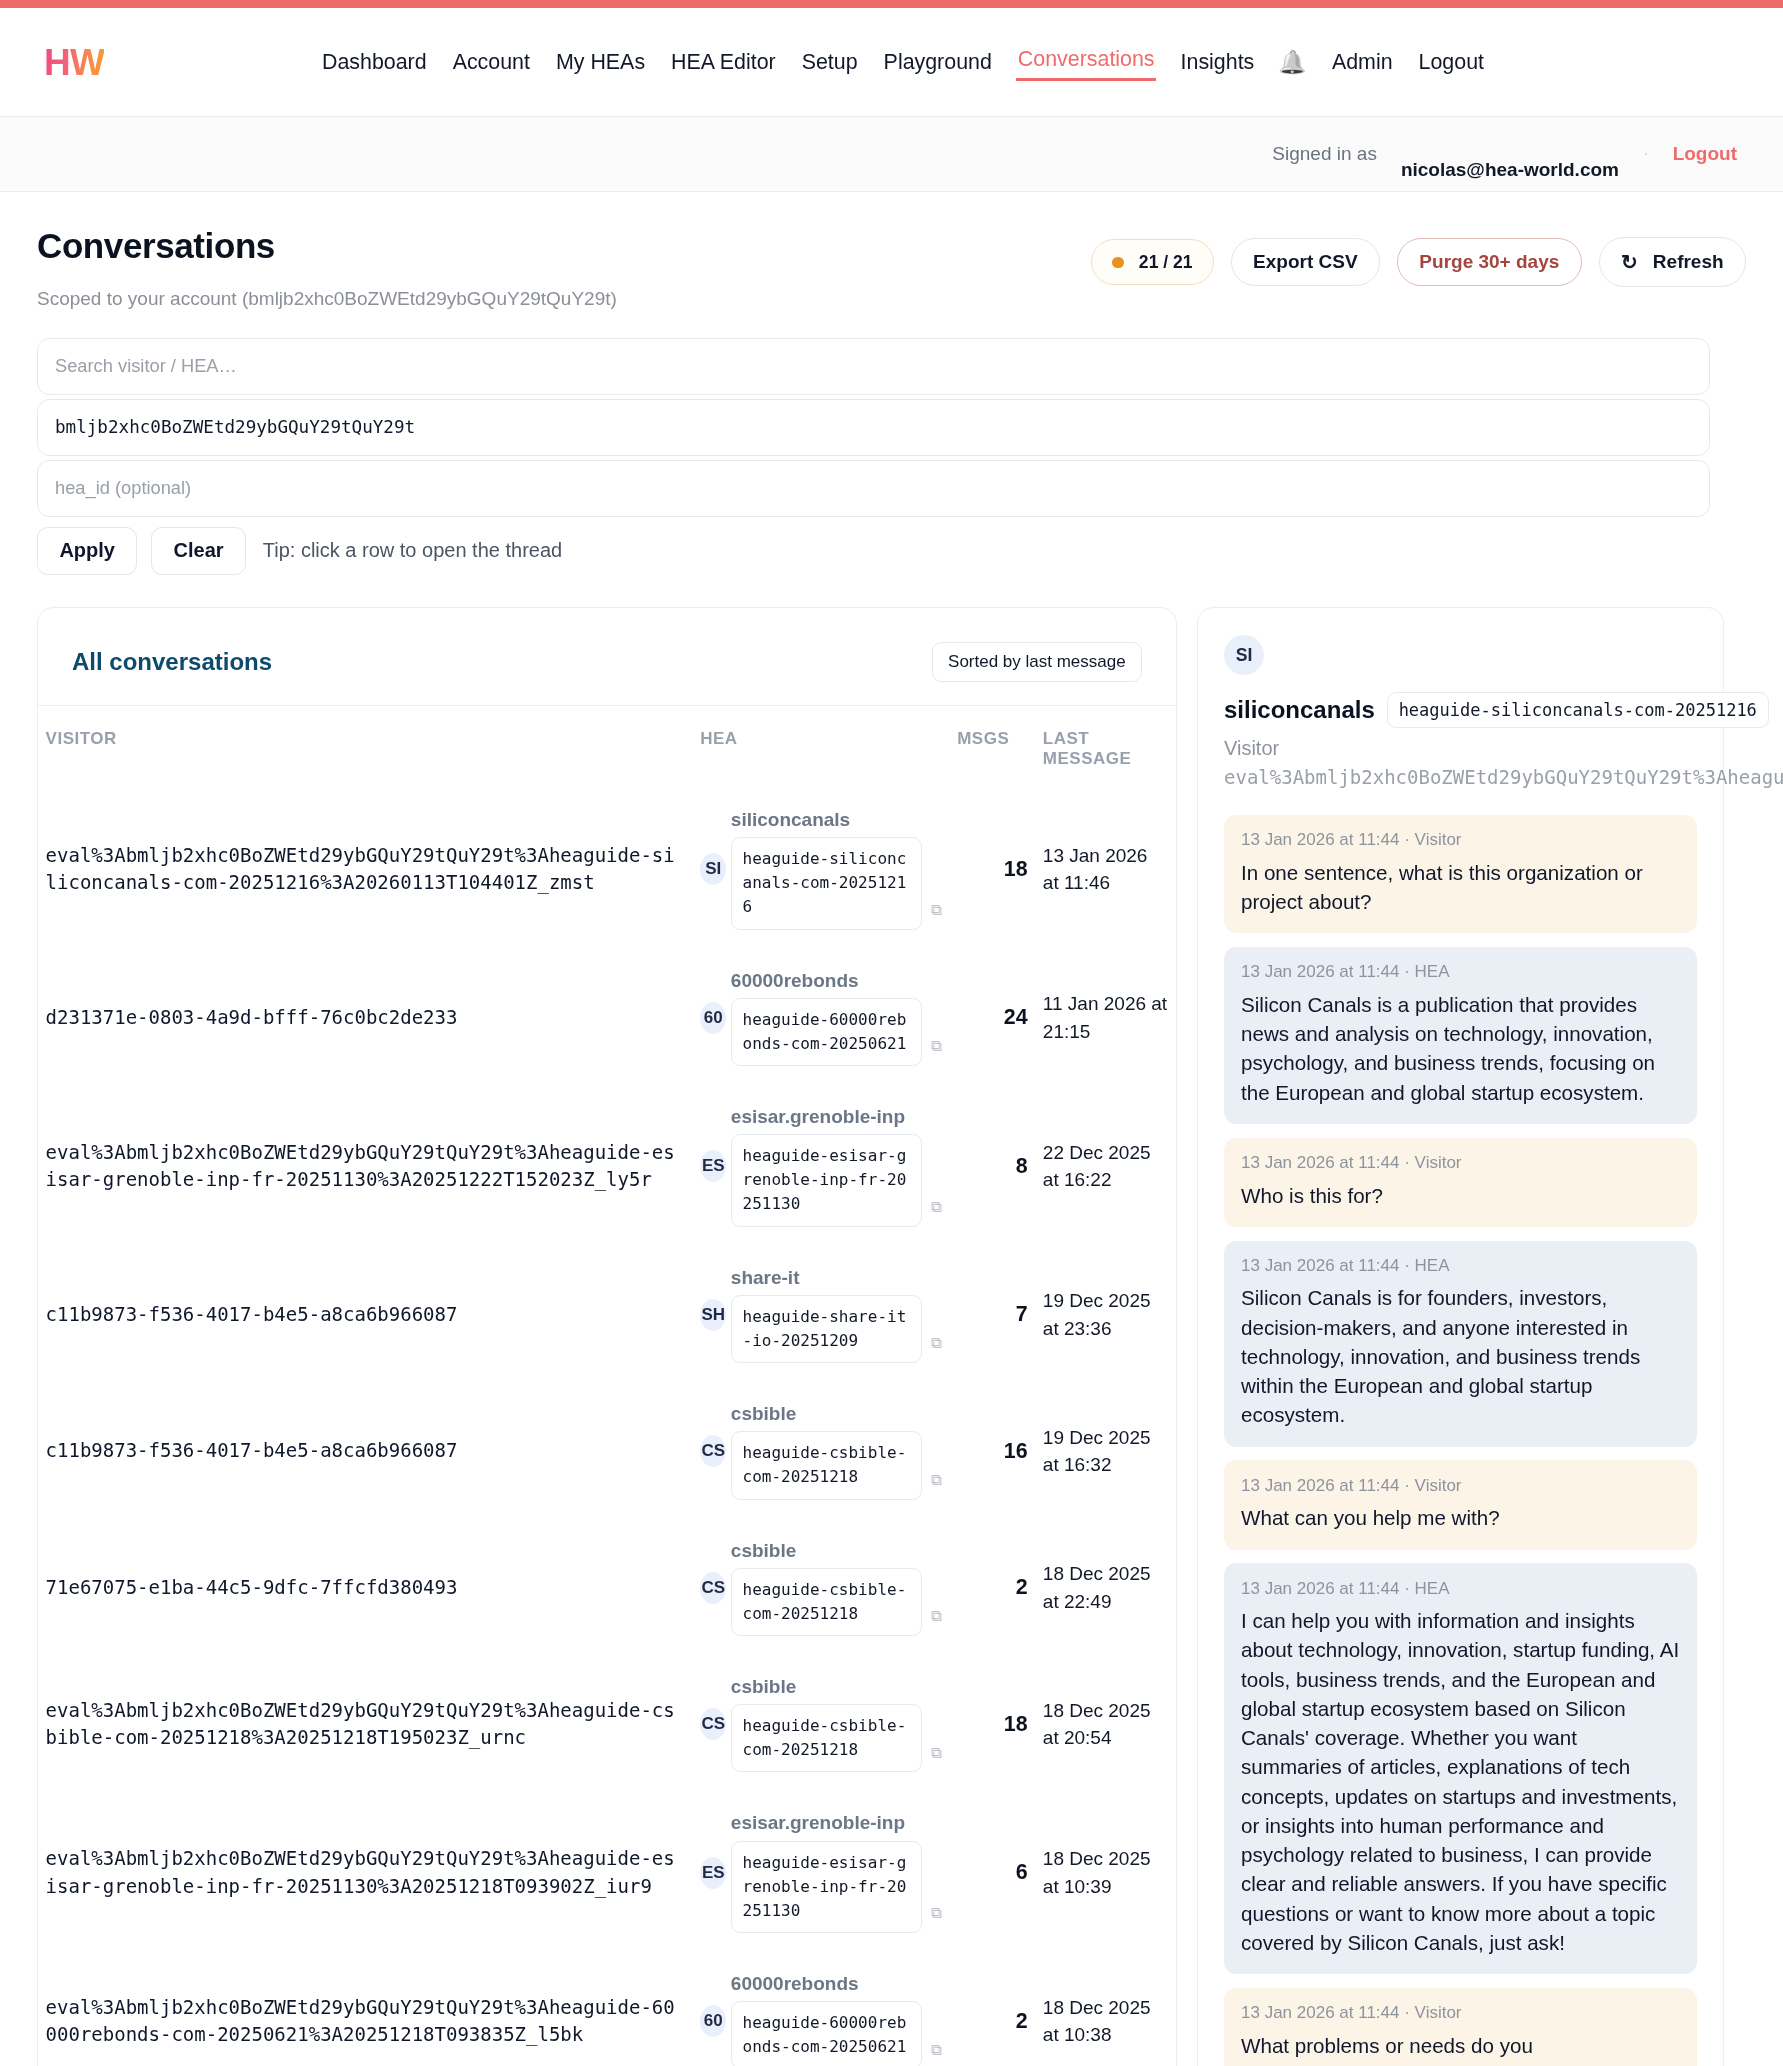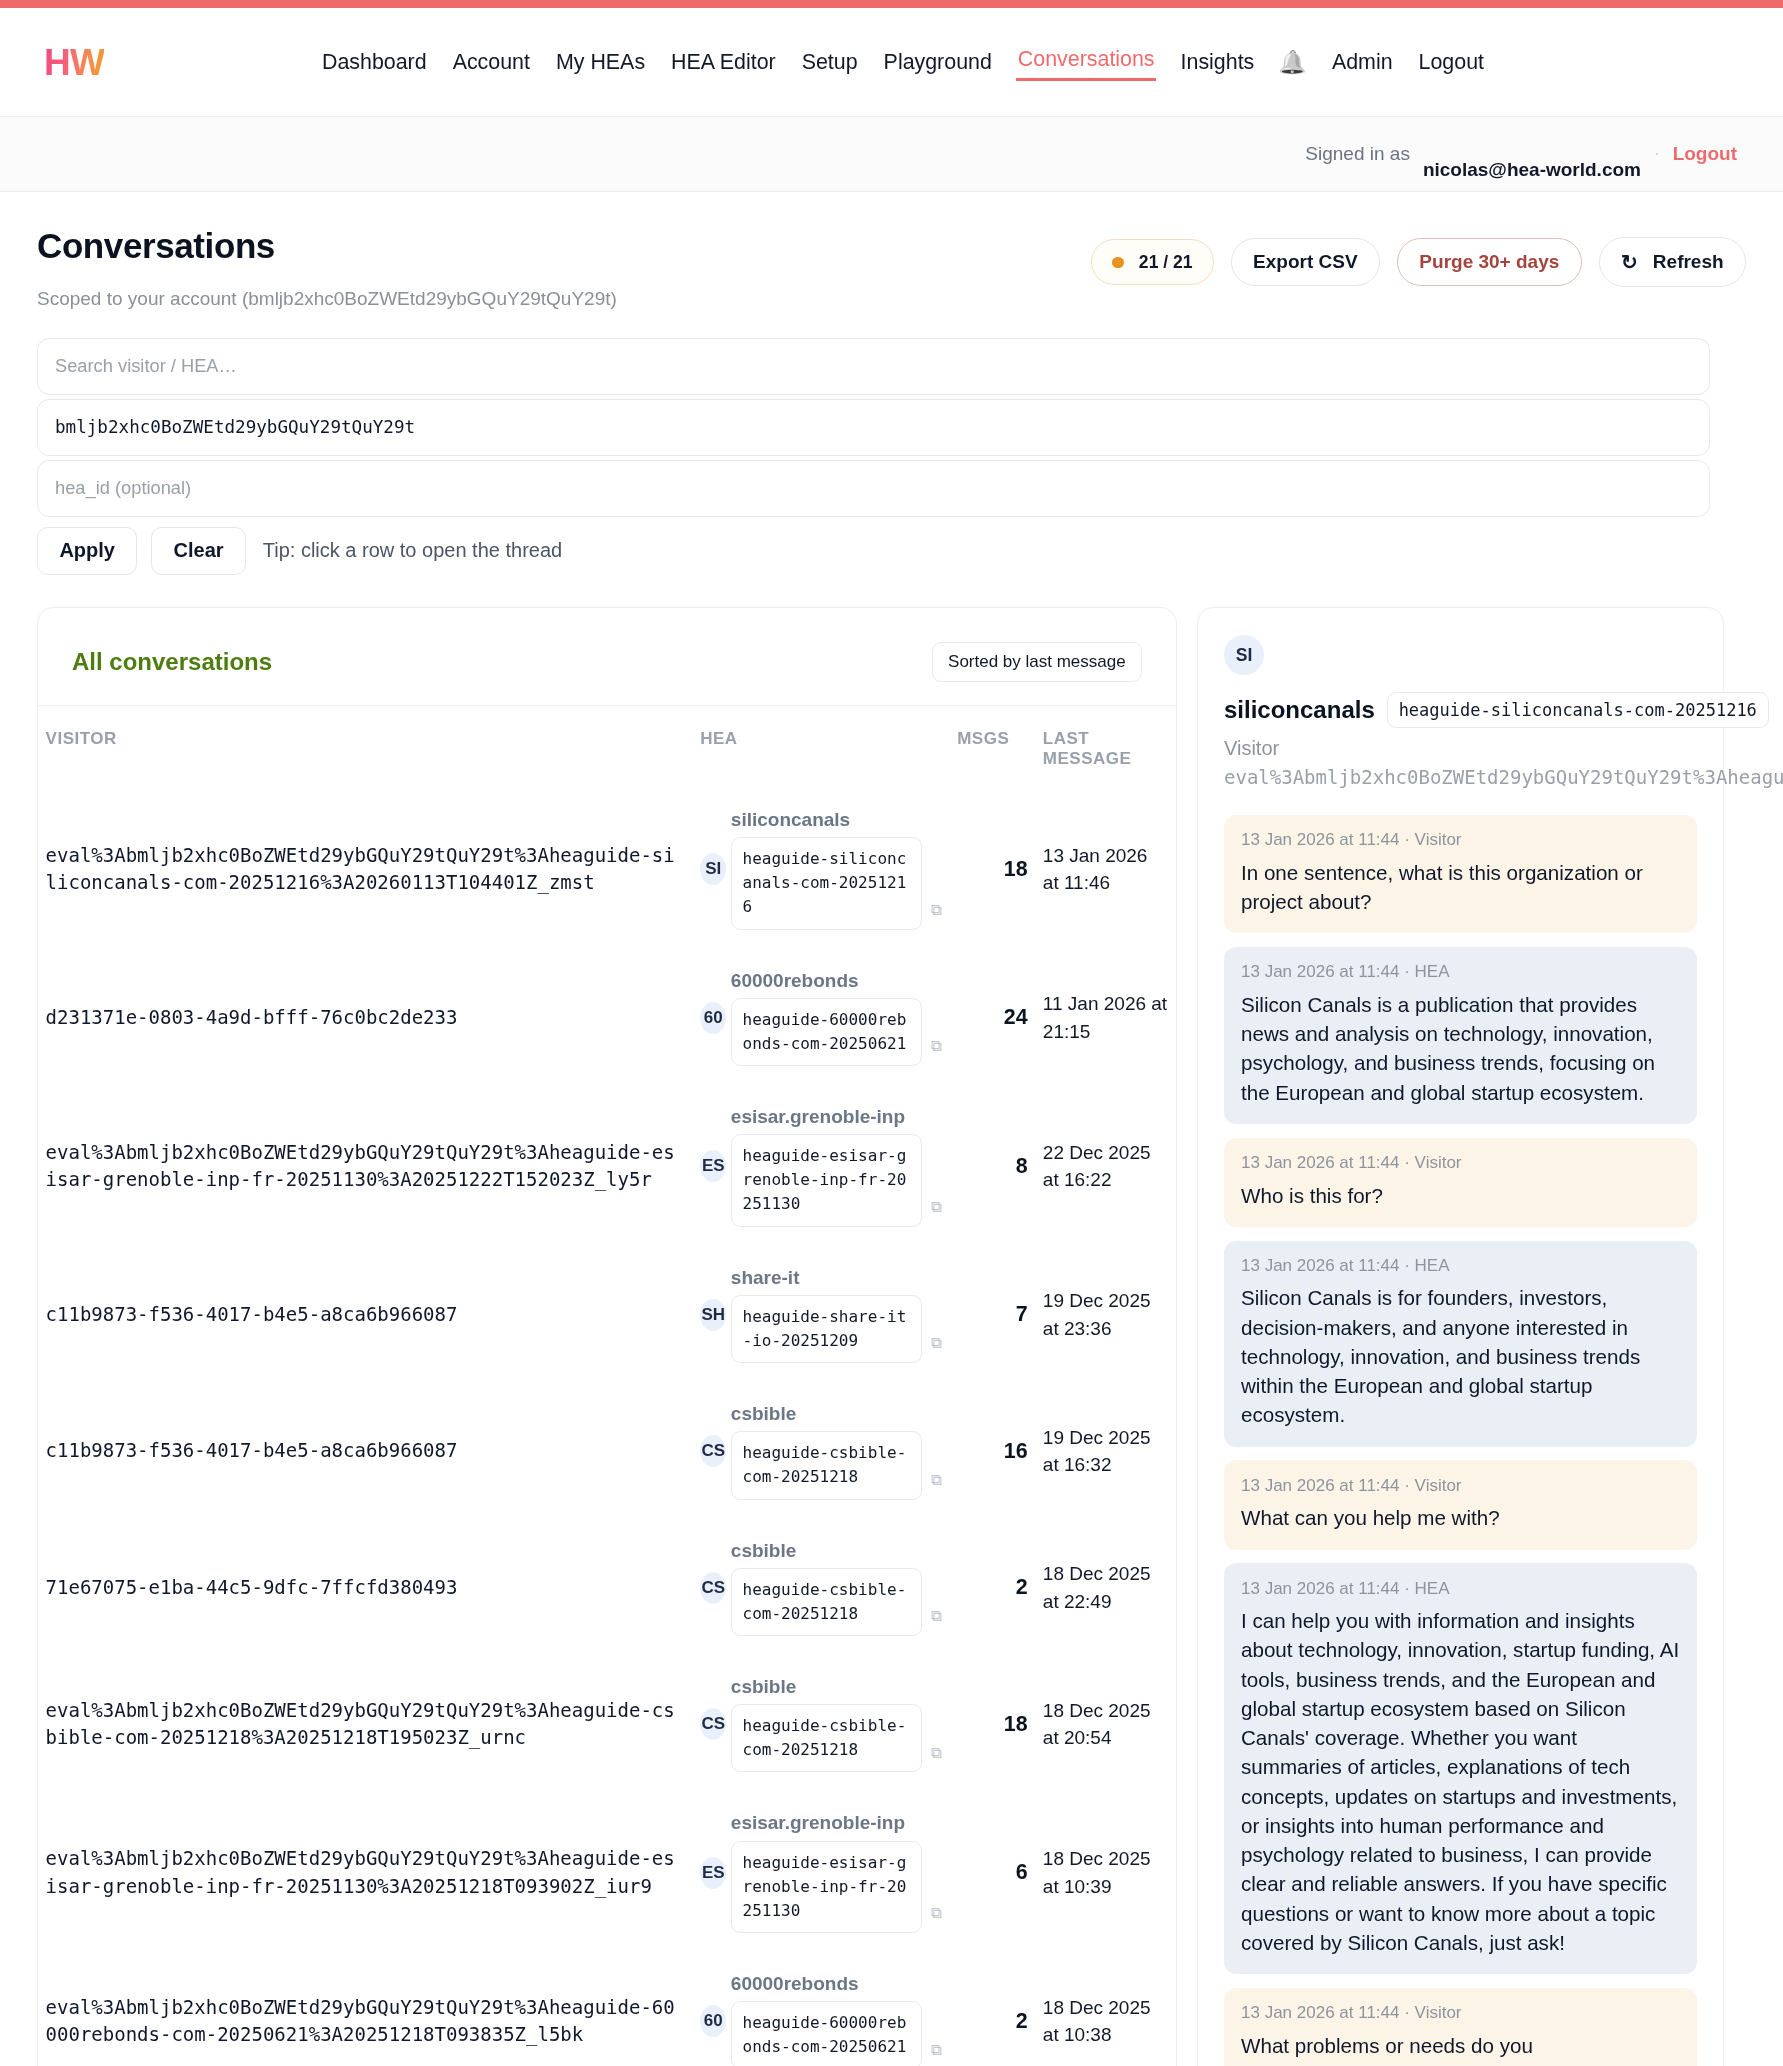--- a/index.html
+++ b/index.html
@@ -61,21 +61,21 @@
 
   
   .signed-bar {
     height: 75px;
     background: #fbfbfc;
     border-bottom: 0.8px solid #e9ecef;
     display: flex;
     align-items: center;
     justify-content: flex-end;
     padding-right: 46px;
-    gap: 13px;
+    gap: 24px;
     font-size: 19px;
   }
   .signed-label { color: #6b7280; }
   .signed-email { font-weight: 700; color: #111827; margin-top: 32px; }
   .signed-dot { color: #c9ced6; font-size: 17px; }
   .signed-logout { color: #ef6b6b; font-weight: 600; cursor: pointer; }
 
   
   .page-wrap { padding: 34px 37px 0 37px; }
   .page-head { display: flex; align-items: flex-start; justify-content: space-between; }
@@ -146,21 +146,21 @@
     border-radius: 17px;
     box-shadow: 0 0.8px 1.5px rgba(16,24,40,0.03);
   }
   .card-left { width: 1140px; }
   .card-right { width: 527px; position: relative; }
 
   .left-head {
     display: flex; align-items: center; justify-content: space-between;
     padding: 34px 34px 23px 34px;
   }
-  .left-title { font-size: 24px; font-weight: 800; color: #4d7c0f; }
+  .left-title { font-size: 24px; font-weight: 800; color: #0c4a6e; }
   .sorted-chip {
     border: 0.8px solid #e6e8ec; border-radius: 9.2px; background:#fff;
     font-size: 17px; color: #111827; padding: 9.2px 15.3px; cursor: pointer; white-space: nowrap;
   }
   .divider { height: 0.8px; background: #edeff2; }
 
   table.conv { width: 100%; border-collapse: collapse; table-layout: fixed; }
   table.conv th {
     text-align: left;
     font-size: 17px;

